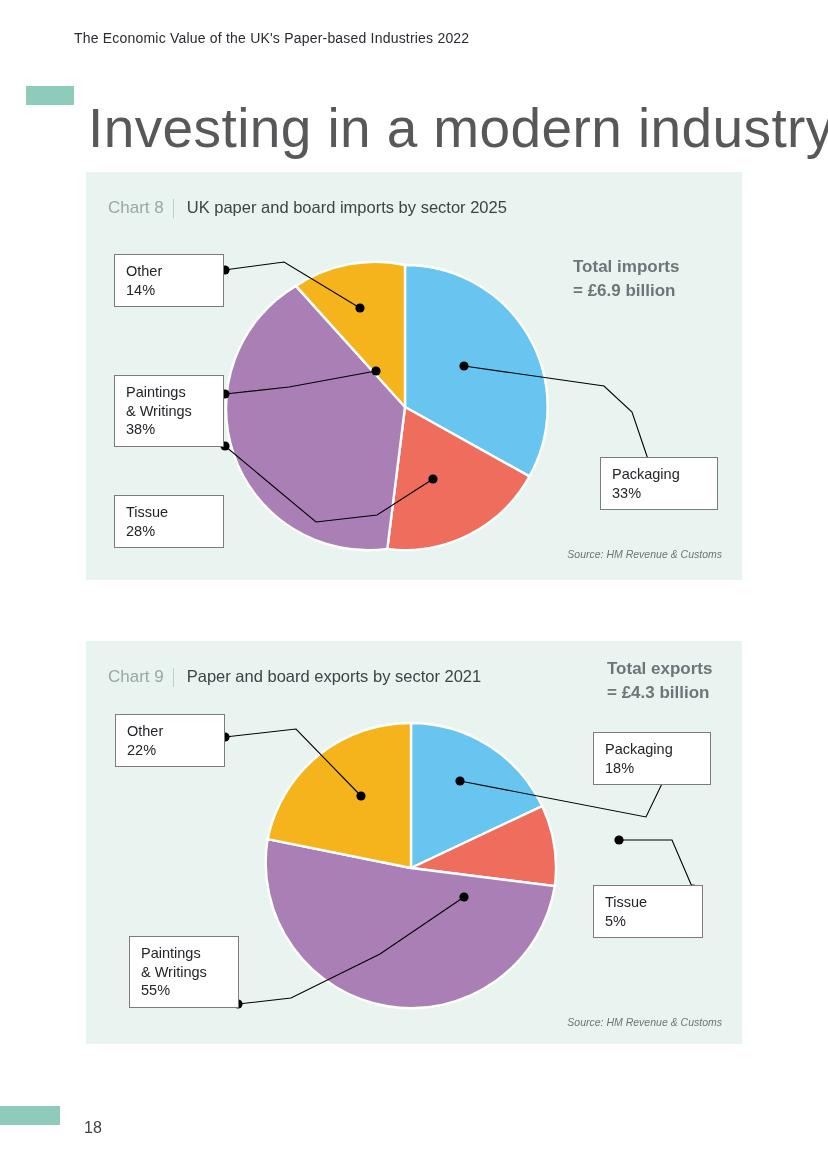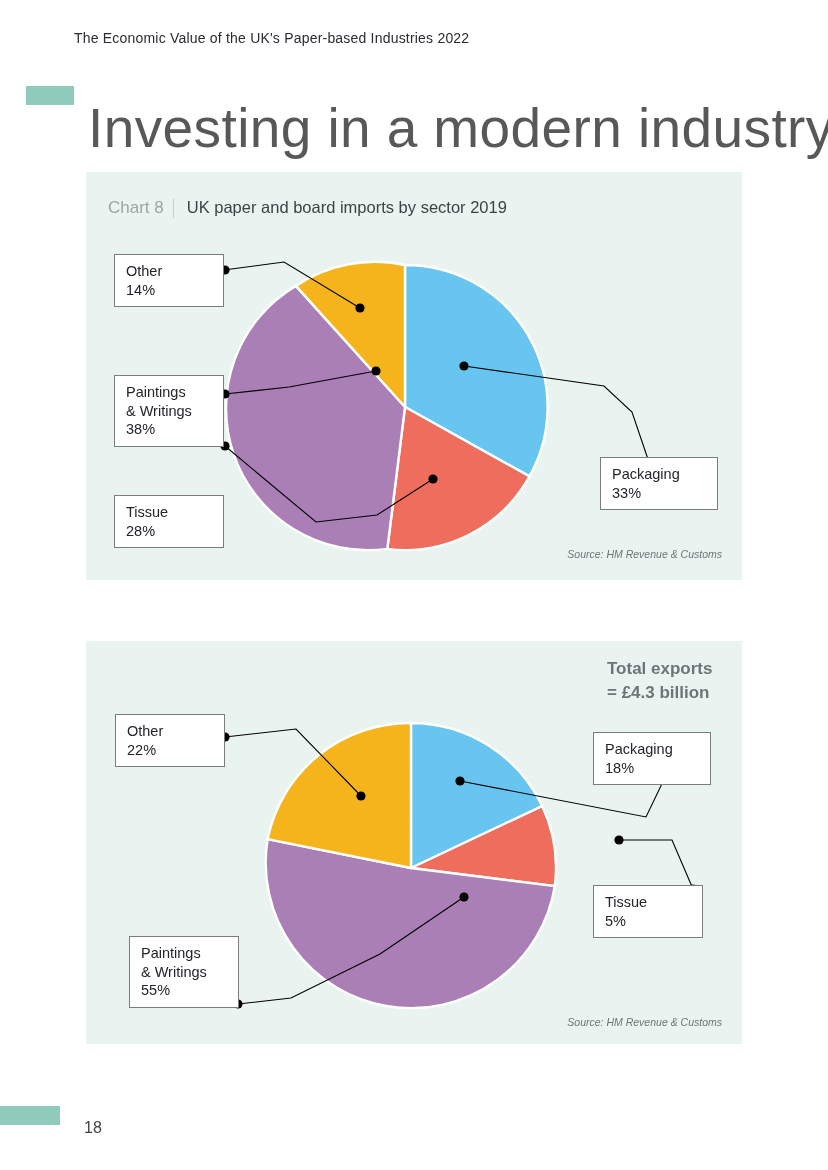--- a/index.html
+++ b/index.html
@@ -149,23 +149,27 @@
 
 <div class="running-header">The Economic Value of the UK's Paper-based Industries 2022</div>
 
 <div class="title-accent"></div>
 <h1 class="page-title">Investing in a modern industry</h1>
 
 <section class="panel" id="panel-chart8">
 
   <div class="panel-head">
     <span class="chart-num">Chart 8</span>
-    <span class="chart-title">UK paper and board imports by sector 2019</span>
-  </div>
-
+    <span class="chart-title">UK paper and board imports by sector 2025</span>
+  </div>
+
+  <div class="total-block" id="total-imports">
+    <div>Total imports</div>
+    <div>= £6.9 billion</div>
+  </div>
 
   <svg class="chart-svg" viewBox="0 0 656 408">
 
     <g>
 
       <path d="M319 235 L319 93 A142 142 0 0 1 443.5 304.4 Z" fill="#68c5f0" stroke="#ffffff" stroke-width="2.4"></path>
 
       <path d="M319 235 L443.5 304.4 A142 142 0 0 1 301.3 376.9 Z" fill="#ee6d5c" stroke="#ffffff" stroke-width="2.4"></path>
 
       <path d="M319 235 L301.3 376.9 A142 142 0 0 1 209.9 113.9 Z" fill="#a97fb5" stroke="#ffffff" stroke-width="2.4"></path>
@@ -214,20 +218,24 @@
   <div class="callout" style="left:514px; top:285px; width:118px;">
     <div>Packaging</div>
     <div>33%</div>
   </div>
 
   <div class="source-note" id="source-8">Source: HM Revenue &amp; Customs</div>
 </section>
 
 <section class="panel" id="panel-chart9">
 
+  <div class="panel-head">
+    <span class="chart-num">Chart 9</span>
+    <span class="chart-title">Paper and board exports by sector 2021</span>
+  </div>
 
   <div class="total-block" id="total-exports">
     <div>Total exports</div>
     <div>= £4.3 billion</div>
   </div>
 
   <svg class="chart-svg" viewBox="0 0 656 403">
 
     <g>
 

